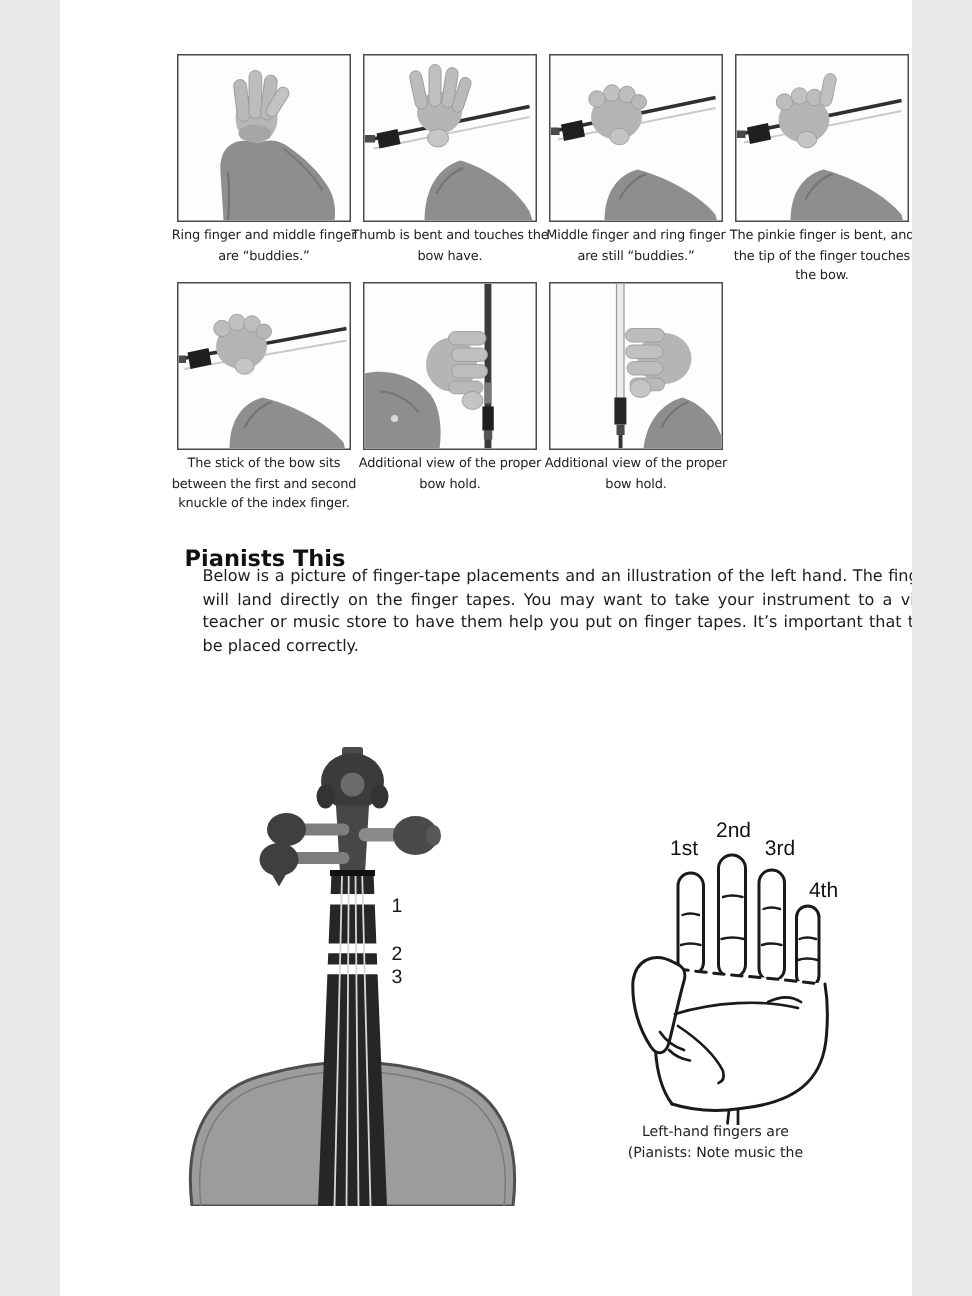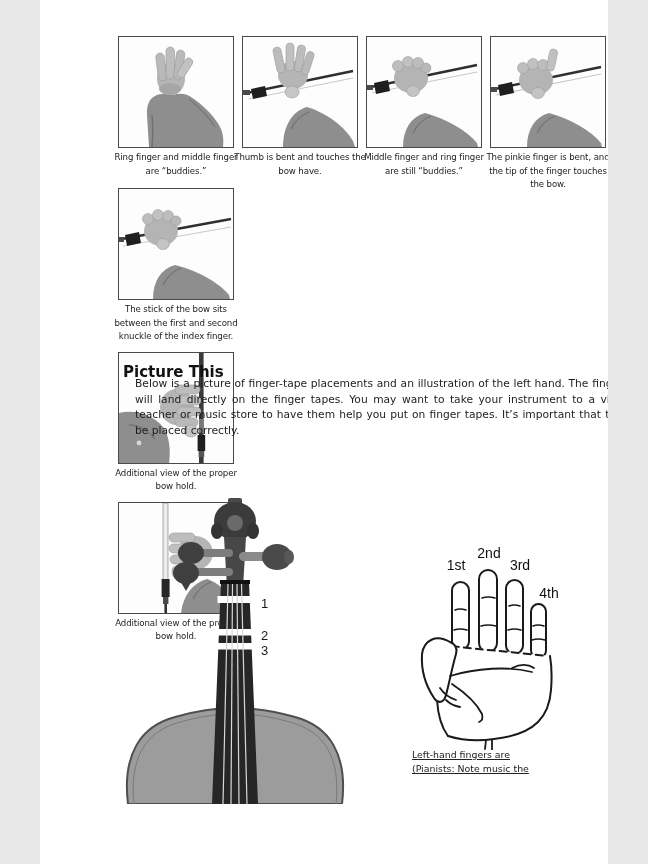--- a/index.html
+++ b/index.html
@@ -3,21 +3,21 @@
 <meta charset="utf-8">
 <style>
   html,body { margin:0; padding:0; background:#e8e8e8; }
   .page {
     position:relative; width:568px; height:864px; margin:0 auto;
     background:#ffffff; overflow:hidden;
     font-family:"DejaVu Sans", sans-serif; color:#1c1c1c;
   }
   .photo-row { position:absolute; display:flex; gap:8px; }
   .photo-row.r1 { left:78px; top:36px; }
-  .photo-row.r2 { left:78px; top:188px;flex-direction:column; }
+  .photo-row.r2 { left:78px; top:188px; }
   .photo-card { width:116px; display:flex; flex-direction:column; align-items:center; }
   .photo-frame {
     width:114px; height:110px; border:1px solid #4a4a4a; background:#fdfdfd;
     box-sizing:content-box; overflow:hidden;
   }
   .photo-frame svg { display:block; }
   .photo-caption {
     width:134px; margin-top:3px; font-size:8.6px; line-height:13.5px;
     text-align:center; color:#222; letter-spacing:-0.1px;
   }
@@ -25,22 +25,22 @@
     position:absolute; left:83px; top:363px; margin:0;
     font-size:15px; font-weight:bold; color:#111;
   }
   .section-body {
     position:absolute; left:83px; top:364px; width:494px; margin:12px;
     font-size:10.7px; line-height:15.5px; text-align:justify; color:#1d1d1d;
   }
   .violin-fig { position:absolute; left:85px; top:496px; }
   .hand-fig { position:absolute; left:376px; top:538px; }
   .hand-caption {
-    position:absolute; left:372px; top:748px; width:170px;
-    font-size:9.4px; line-height:14px; text-align:left; color:#222;text-decoration:underline;
+    position:absolute; left:352px; top:748px; width:170px;
+    font-size:9.4px; line-height:14px; text-align:center; color:#222;
   }
   .page-number {
     position:absolute; left:578px; top:812px; width:20px;
     font-size:12.5px; font-weight:bold; text-align:center; color:#111;
   }
   svg text { font-family:"Liberation Sans","DejaVu Sans",sans-serif; }
 </style>
 </head>
 <body>
 
@@ -183,21 +183,21 @@
           <rect x="50" y="41" width="25" height="9" rx="4.5" fill="#c0c0c0" stroke="#9c9c9c" stroke-width="0.6"></rect>
           <rect x="51" y="52" width="24" height="9" rx="4.5" fill="#bdbdbd" stroke="#9c9c9c" stroke-width="0.6"></rect>
           <rect x="53" y="63" width="23" height="8.5" rx="4.2" fill="#b9b9b9" stroke="#9c9c9c" stroke-width="0.6"></rect>
           <ellipse cx="60" cy="70" rx="7" ry="6" fill="#c4c4c4" stroke="#9c9c9c" stroke-width="0.6"></ellipse>
         </svg>
       </div>
       <figcaption class="photo-caption">Additional view of the proper bow hold.</figcaption>
     </figure>
   </div>
 
-  <h2 class="section-heading">Picture This</h2>
+  <h2 class="section-heading">Pianists This</h2>
   <p class="section-body">Below is a picture of finger-tape placements and an illustration of the left hand. The fingers will land directly on the finger tapes. You may want to take your instrument to a violin teacher or music store to have them help you put on finger tapes. It’s important that they be placed correctly.</p>
 
   <svg class="violin-fig" width="220" height="308" viewBox="0 0 220 308">
     <g>
       <rect x="103" y="2" width="14" height="9" rx="2" fill="#4a4a4a"></rect>
       <ellipse cx="110" cy="25" rx="21" ry="19" fill="#3b3b3b"></ellipse>
       <circle cx="110" cy="27" r="8" fill="#6a6a6a"></circle>
       <ellipse cx="92" cy="35" rx="6" ry="8" fill="#333"></ellipse>
       <ellipse cx="128" cy="35" rx="6" ry="8" fill="#333"></ellipse>
     </g>

